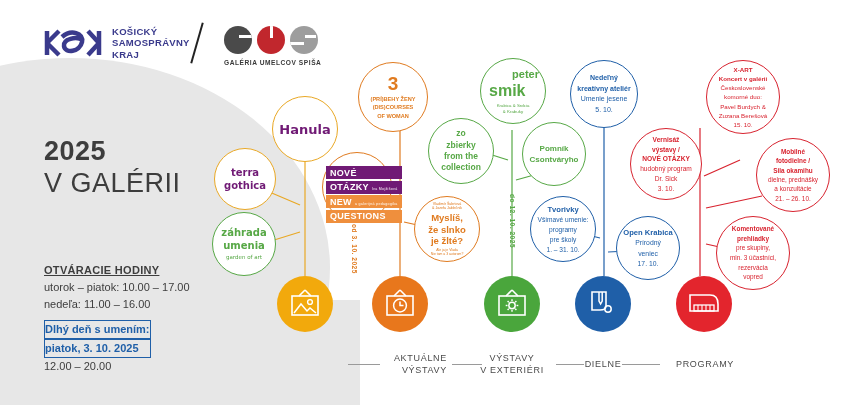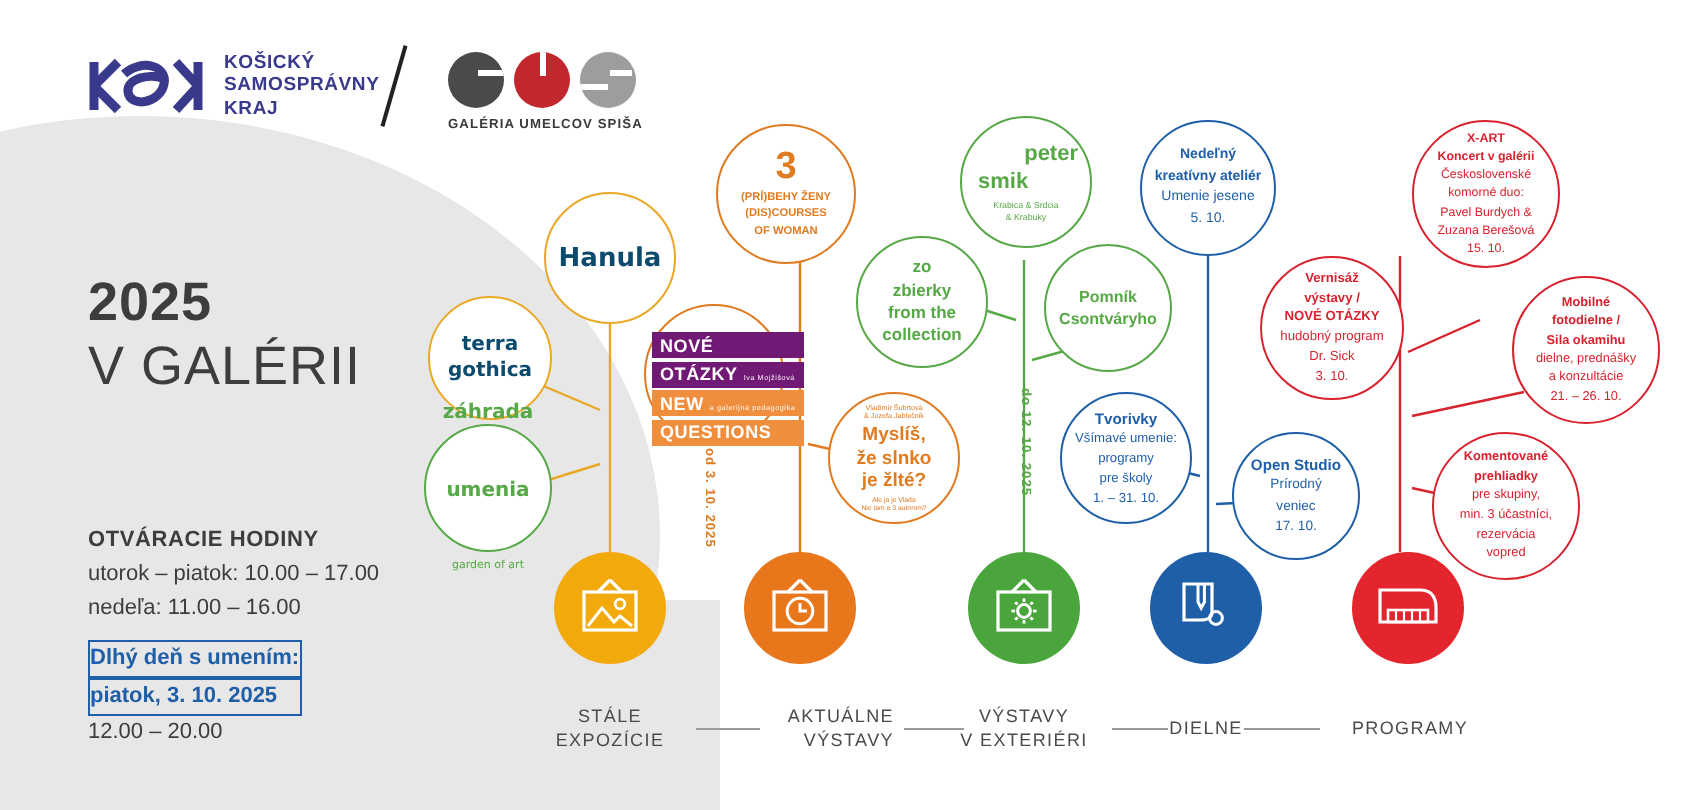--- a/index.html
+++ b/index.html
@@ -22,30 +22,30 @@
   .gus-dot i{position:absolute;background:#fff;}
   .gus-cap{font-size:6.6px;letter-spacing:.55px;color:#3a3a3a;font-weight:bold;margin-top:5px;text-align:center;}
 
   
   .title{position:absolute;left:44px;top:136px;z-index:3;color:#3d3d3d;}
   .title div{font-size:27px;line-height:1.17;letter-spacing:.5px;}
   .title .t1{font-weight:bold;}
   .title .t2{font-weight:bold;}
   .title .t3{font-weight:normal;}
   .hours{position:absolute;left:44px;top:262px;z-index:3;color:#3d3d3d;font-size:11px;line-height:1.55;}
-  .hours .hd{font-weight:bold;letter-spacing:.3px;}
+  .hours .hd{font-weight:bold;text-decoration:underline;letter-spacing:.3px;}
   .longday{position:absolute;left:44px;top:320px;z-index:3;color:#3d3d3d;font-size:11px;line-height:1.55;}
   .longday .b{font-weight:bold;}
 
   
   .bub{position:absolute;border-radius:50%;display:flex;flex-direction:column;align-items:center;justify-content:center;text-align:center;box-sizing:border-box;background:#fff;z-index:3;}
   .bub .ttl{font-weight:bold;}
   .bub .sub{font-weight:normal;}
 
-  .y{border:1.3px solid #e9a825;color:#0c4a6e;}
+  .y{border:1.3px solid #e9a825;color:#701a75;}
   .o{border:1.3px solid #e07b20;color:#e07b20;}
   .g{border:1.3px solid #57a846;color:#57a846;}
   .b{border:1.3px solid #1f5fa8;color:#1f5fa8;}
   .r{border:1.3px solid #d8232f;color:#d8232f;}
 
   
   .cat{position:absolute;width:56px;height:56px;border-radius:50%;display:flex;align-items:center;justify-content:center;z-index:4;}
   .cat svg{display:block;}
   .catlabel{position:absolute;text-align:center;font-size:9px;letter-spacing:.7px;color:#4a4a4a;line-height:1.35;z-index:4;}
   .catline{position:absolute;height:1px;background:#9a9a9a;z-index:3;}
@@ -155,21 +155,21 @@
 
   <div class="bub y hand" style="left:272px;top:96px;width:66px;height:66px;font-size:13px;">
     <div class="ttl">Hanula</div>
   </div>
 
   <div class="bub y hand" style="left:214px;top:148px;width:62px;height:62px;font-size:10px;line-height:1.35;">
     <div class="ttl">terra</div>
     <div class="ttl">gothica</div>
   </div>
 
-  <div class="bub g hand" style="left:212px;top:212px;width:64px;height:64px;font-size:10px;line-height:1.3;gap:26px;">
+  <div class="bub g hand" style="left:212px;top:212px;width:64px;height:64px;font-size:10px;line-height:1.3;">
     <div class="ttl">záhrada</div>
     <div class="ttl">umenia</div>
     <div class="sub" style="font-size:5.5px;margin-top:2px;">garden of art</div>
   </div>
 
   <div class="bub o" style="left:358px;top:62px;width:70px;height:70px;font-size:5.6px;line-height:1.45;">
     <div style="font-size:19px;font-weight:bold;line-height:1;margin-bottom:2px;">3</div>
     <div class="ttl">(PRÍ)BEHY ŽENY</div>
     <div class="ttl">(DIS)COURSES</div>
     <div class="ttl">OF WOMAN</div>
@@ -199,21 +199,21 @@
     <div style="font-size:3.6px;margin-bottom:2px;">&amp; Jozefa Jablečnik</div>
     <div class="ttl" style="font-size:9.5px;">Myslíš,</div>
     <div class="ttl" style="font-size:9.5px;">že slnko</div>
     <div class="ttl" style="font-size:9.5px;">je žlté?</div>
     <div style="font-size:3.4px;margin-top:2px;">Ale ja je Vlada</div>
     <div style="font-size:3.4px;">Nie tam a 3 autorom?</div>
   </div>
 
   <div class="bub g" style="left:480px;top:58px;width:66px;height:66px;line-height:1.25;">
     <div class="ttl" style="font-size:11px;align-self:flex-end;margin-right:6px;">peter</div>
-    <div class="ttl" style="font-size:11px;align-self:flex-start;margin-left:8px;">smik</div>
+    <div class="ttl" style="font-size:16px;align-self:flex-start;margin-left:8px;">smik</div>
     <div class="sub" style="font-size:4.4px;margin-top:2px;">Krabica &amp; Srdcia</div>
     <div class="sub" style="font-size:4.4px;">&amp; Krabuky</div>
   </div>
 
   <div class="bub g" style="left:428px;top:118px;width:66px;height:66px;font-size:8.5px;line-height:1.35;">
     <div class="ttl">zo</div>
     <div class="ttl">zbierky</div>
     <div class="ttl">from the</div>
     <div class="ttl">collection</div>
   </div>
@@ -233,21 +233,21 @@
 
   <div class="bub b" style="left:530px;top:196px;width:66px;height:66px;font-size:6.6px;line-height:1.5;">
     <div class="ttl" style="font-size:7.6px;">Tvorivky</div>
     <div class="sub">Všímavé umenie:</div>
     <div class="sub">programy</div>
     <div class="sub">pre školy</div>
     <div class="sub">1. – 31. 10.</div>
   </div>
 
   <div class="bub b" style="left:616px;top:216px;width:64px;height:64px;font-size:6.8px;line-height:1.5;">
-    <div class="ttl" style="font-size:7.6px;">Open Studio</div>
+    <div class="ttl" style="font-size:7.6px;">Open Krabica</div>
     <div class="sub">Prírodný</div>
     <div class="sub">veniec</div>
     <div class="sub">17. 10.</div>
   </div>
 
   <div class="bub r" style="left:706px;top:60px;width:74px;height:74px;font-size:6.2px;line-height:1.48;">
     <div class="ttl">X-ART</div>
     <div class="ttl">Koncert v galérii</div>
     <div class="sub">Československé</div>
     <div class="sub">komorné duo:</div>
@@ -329,24 +329,20 @@
       <rect x="8" y="16" width="20" height="6" stroke="#fff" stroke-width="1.3" fill="none"></rect>
       <g stroke="#fff" stroke-width="1.1">
         <path d="M12 16 L12 22"></path>
           <path d="M16 16 L16 22"></path>
         <path d="M20 16 L20 22"></path>
           <path d="M24 16 L24 22"></path>
       </g>
     </svg>
   </div>
 
-  <div class="catlabel" style="left:258px;top:352px;width:94px;">
-    <div>STÁLE</div>
-    <div>EXPOZÍCIE</div>
-  </div>
   <div class="catlabel" style="left:353px;top:352px;width:94px;text-align:right;">
     <div>AKTUÁLNE</div>
     <div>VÝSTAVY</div>
   </div>
   <div class="catlabel" style="left:463px;top:352px;width:98px;">
     <div>VÝSTAVY</div>
     <div>V EXTERIÉRI</div>
   </div>
   <div class="catlabel" style="left:566px;top:358px;width:74px;">
     <div>DIELNE</div>

